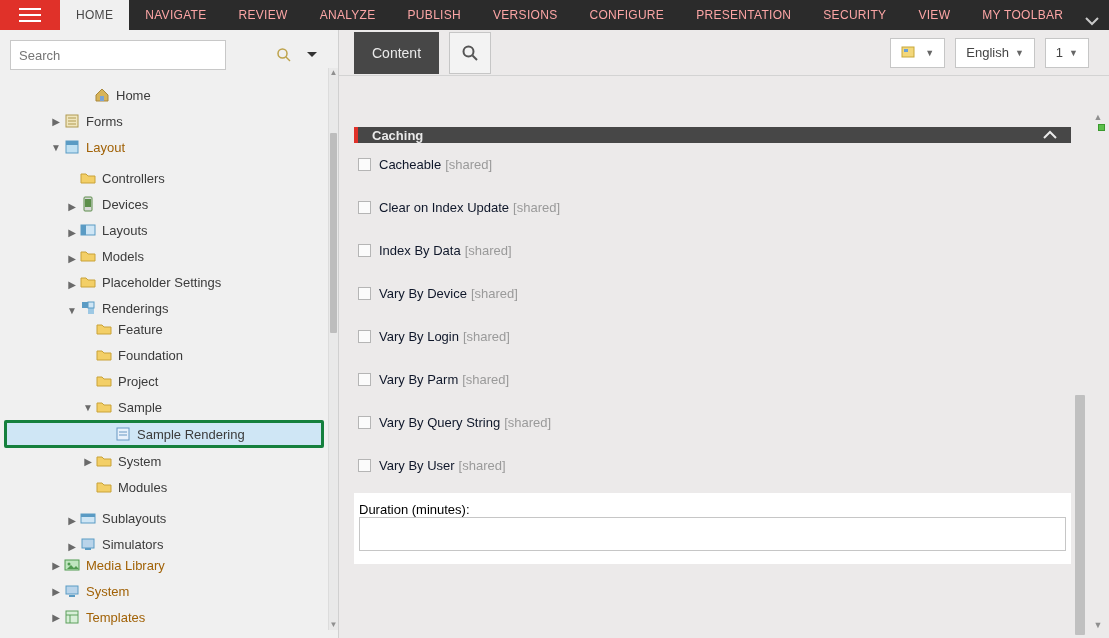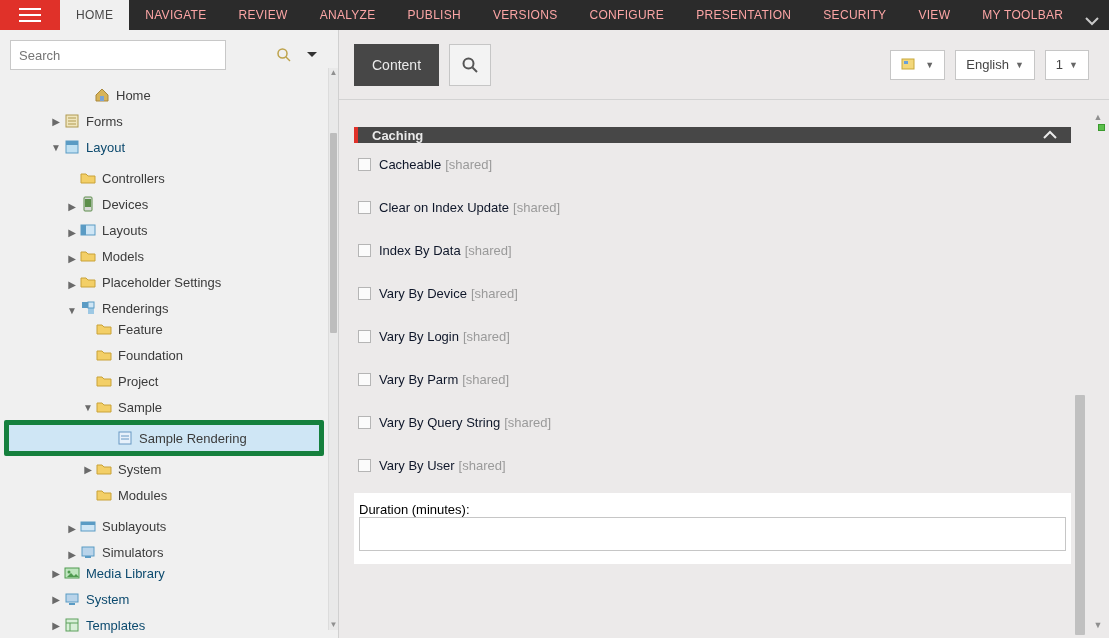--- a/index.html
+++ b/index.html
@@ -134,26 +134,26 @@
     margin-right: 2px;
     display: inline-block;
   }
   .node .ico {
     width: 16px; height: 16px; display: inline-flex;
     align-items: center; justify-content: center;
     margin-right: 6px;
     flex: 0 0 16px;
   }
   .node .lbl { color: #3b3b3b; }
-  .node.green .lbl { color: #0c4a6e; }
+  .node.green .lbl { color: #a16207; }
   .node.sel {
     background: #cfe6f5;
-    border: 5px solid #15803d;
+    border: 3px solid #15803d;
     border-radius: 2px;
-    height: 36px;
+    height: 28px;
   }
   .ind0 { padding-left: 76px; }
   .ind1 { padding-left: 46px; }
   .ind2 { padding-left: 62px; align-items: flex-end; }
   .ind3 { padding-left: 78px; }
   .ind4 { padding-left: 94px; }
 
   
   .svg { display: block; }
 
@@ -172,21 +172,21 @@
   .content-scroll-down { bottom: 4px; }
   .green-dot {
     position: absolute; right: 4px; top: 94px;
     width: 7px; height: 7px; background: #5bbf4b;
     border: 1px solid #3a9a2d;
   }
 
   .content-toolbar {
     display: flex;
     align-items: center;
-    height: 70px;
+    height: 46px;
     padding-left: 15px;
     padding-right: 15px;
     border-bottom: 1px solid #d3d3d3;
     position: relative;
   }
   .ctab {
     height: 42px;
     padding: 0 18px;
     background: #474747;
     color: #eaeaea;

